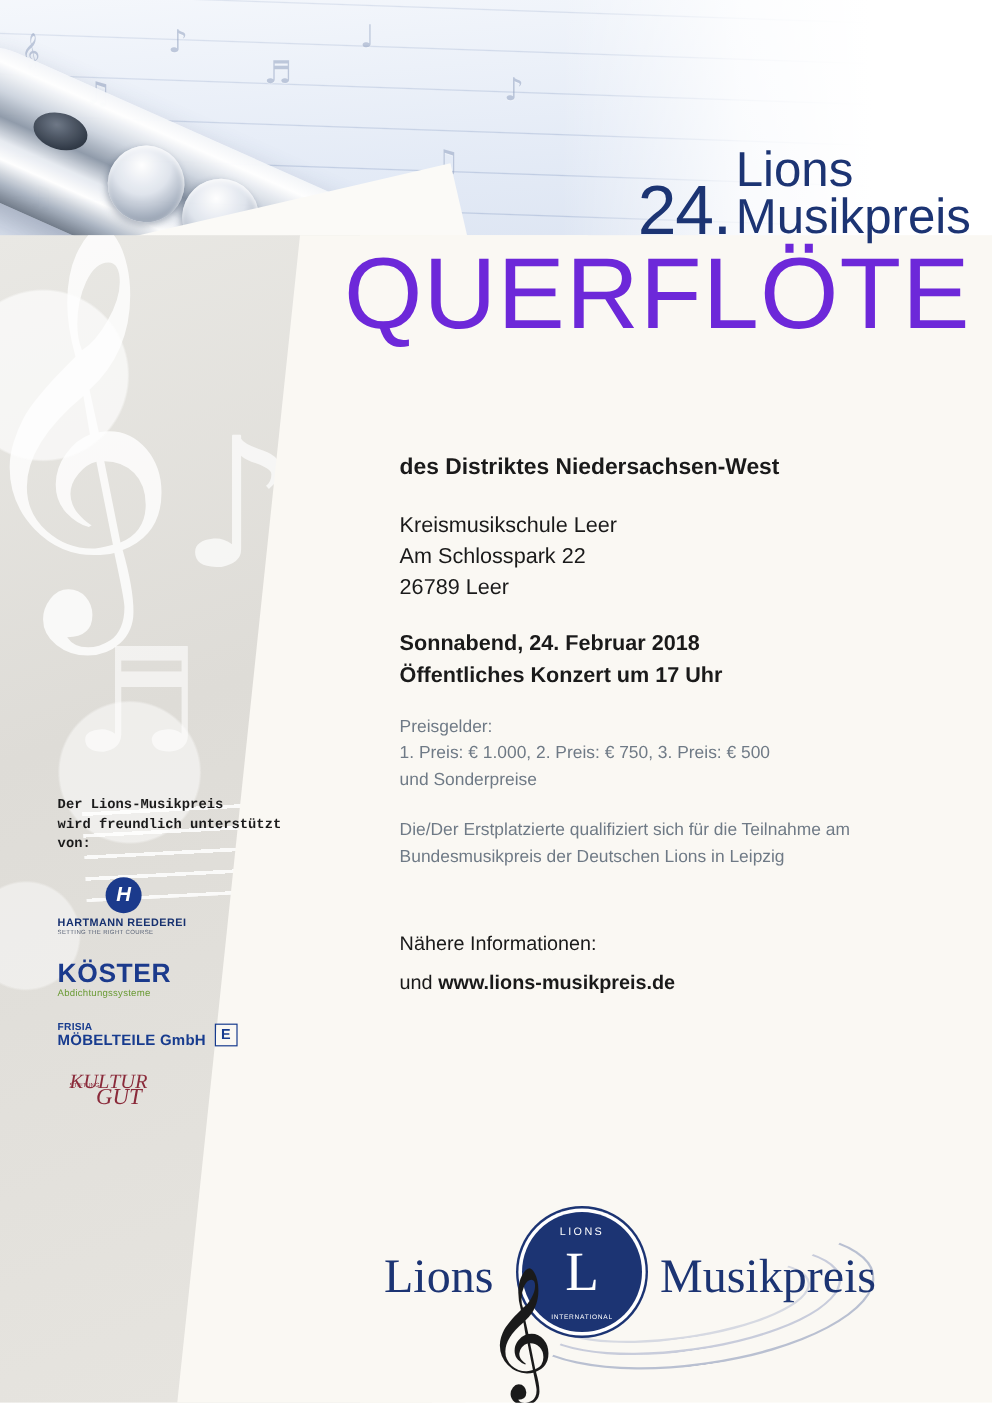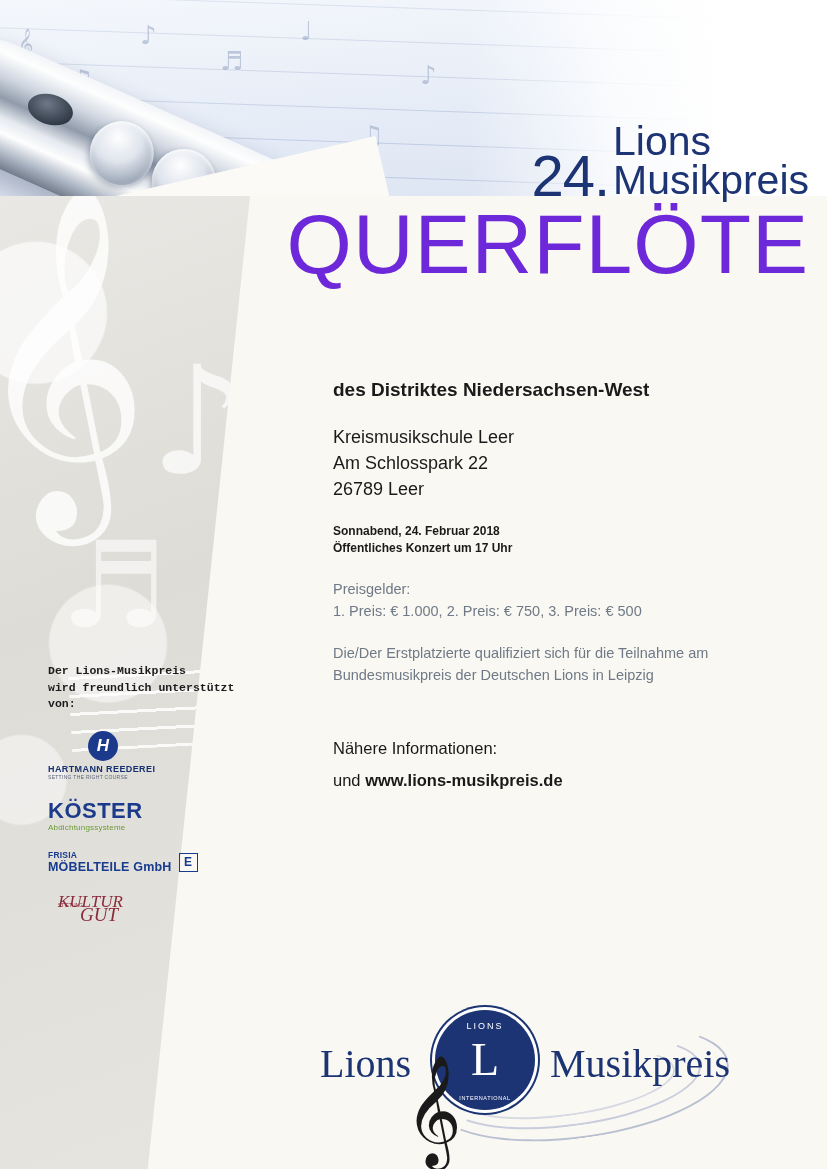--- a/index.html
+++ b/index.html
@@ -210,21 +210,21 @@
   .maintext {
     position: absolute;
     left: 333px; top: 378px;
     width: 470px;
     color: #1a1a1a;
     z-index: 5;
   }
   .t-distrikt { font-size: 19px; font-weight: bold; line-height: 1.3; }
   .blk { margin-top: 21px; }
   .t-venue { font-size: 18px; line-height: 1.45; }
-  .t-date { font-size: 12px; font-weight: bold; line-height: 1.45; }
+  .t-date { font-size: 18px; font-weight: bold; line-height: 1.45; }
   .t-prizes { font-size: 14.5px; color: #6f7a86; line-height: 1.5; }
   .t-quali { font-size: 14.5px; color: #6f7a86; line-height: 1.5; }
   .t-info { font-size: 16.5px; line-height: 1.6; }
   .t-mail { font-size: 18px; font-weight: bold; margin-top: 4px; }
   .t-web { font-size: 16.5px; margin-top: 10px; }
   .t-web b { font-weight: bold; }
 
   
   .bottomlogo {
     position: absolute;
@@ -331,20 +331,21 @@
     </div>
 
     <div class="blk">
       <div class="t-date">Sonnabend, 24. Februar 2018</div>
       <div class="t-date">Öffentliches Konzert um 17 Uhr</div>
     </div>
 
     <div class="blk">
       <div class="t-prizes">Preisgelder:</div>
       <div class="t-prizes">1. Preis: € 1.000, 2. Preis: € 750, 3. Preis: € 500</div>
+      <div class="t-prizes">und Sonderpreise</div>
     </div>
 
     <div class="blk">
       <div class="t-quali">Die/Der Erstplatzierte qualifiziert sich für die Teilnahme am</div>
       <div class="t-quali">Bundesmusikpreis der Deutschen Lions in Leipzig</div>
     </div>
 
     <div class="blk" style="margin-top:48px;">
       <div class="t-info">Nähere Informationen:</div>
       <div class="t-web">

